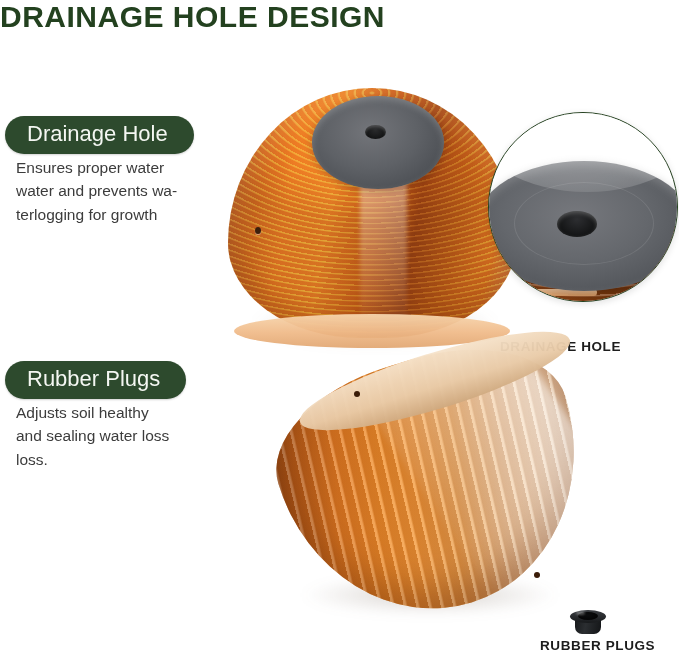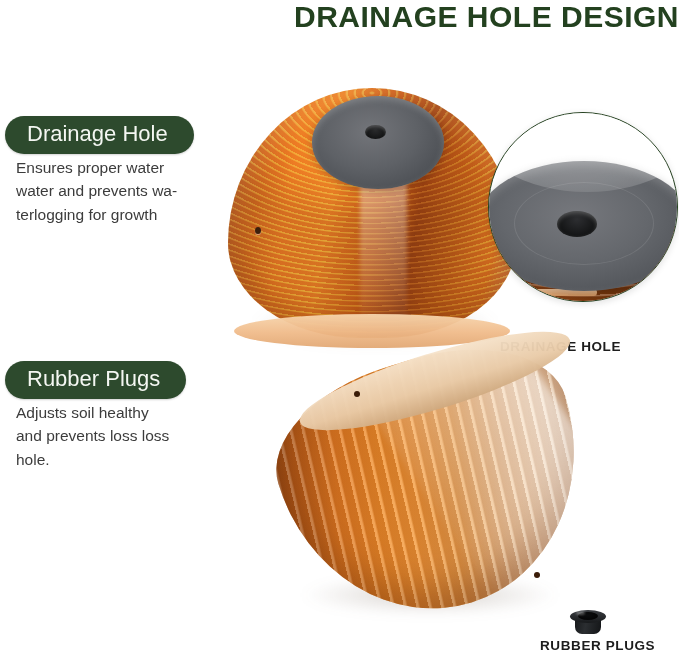--- a/index.html
+++ b/index.html
@@ -17,21 +17,21 @@
     background: #ffffff;
     overflow: hidden;
   }
 
   
   .page-title {
     position: absolute;
     left: 0;
     top: 0px;
     width: 679px;
-    text-align: right;
+    text-align: left;
     font-size: 30px;
     font-weight: bold;
     letter-spacing: 0.5px;
     color: #23411f;
     font-family: "Liberation Sans", sans-serif;
     white-space: nowrap;
   }
 
   
   .feature { position: absolute; left: 0; width: 230px; }
@@ -359,22 +359,22 @@
       <span>Ensures proper water</span>
       <span>water and prevents wa-</span>
       <span>terlogging for growth</span>
     </div>
   </div>
 
   <div class="feature feature-2">
     <div class="badge">Rubber Plugs</div>
     <div class="feature-body">
       <span>Adjusts soil healthy</span>
-      <span>and prevents loss loss</span>
-      <span>hole.</span>
+      <span>and sealing water loss</span>
+      <span>loss.</span>
     </div>
   </div>
 
   <div class="shadow-soft" style="left:250px; top:300px; width:250px; height:48px;"></div>
   <div class="art pot-top">
     <div class="dome">
       <div class="ribs"></div>
       <div class="sheen"></div>
     </div>
     <div class="base-plate"></div>

